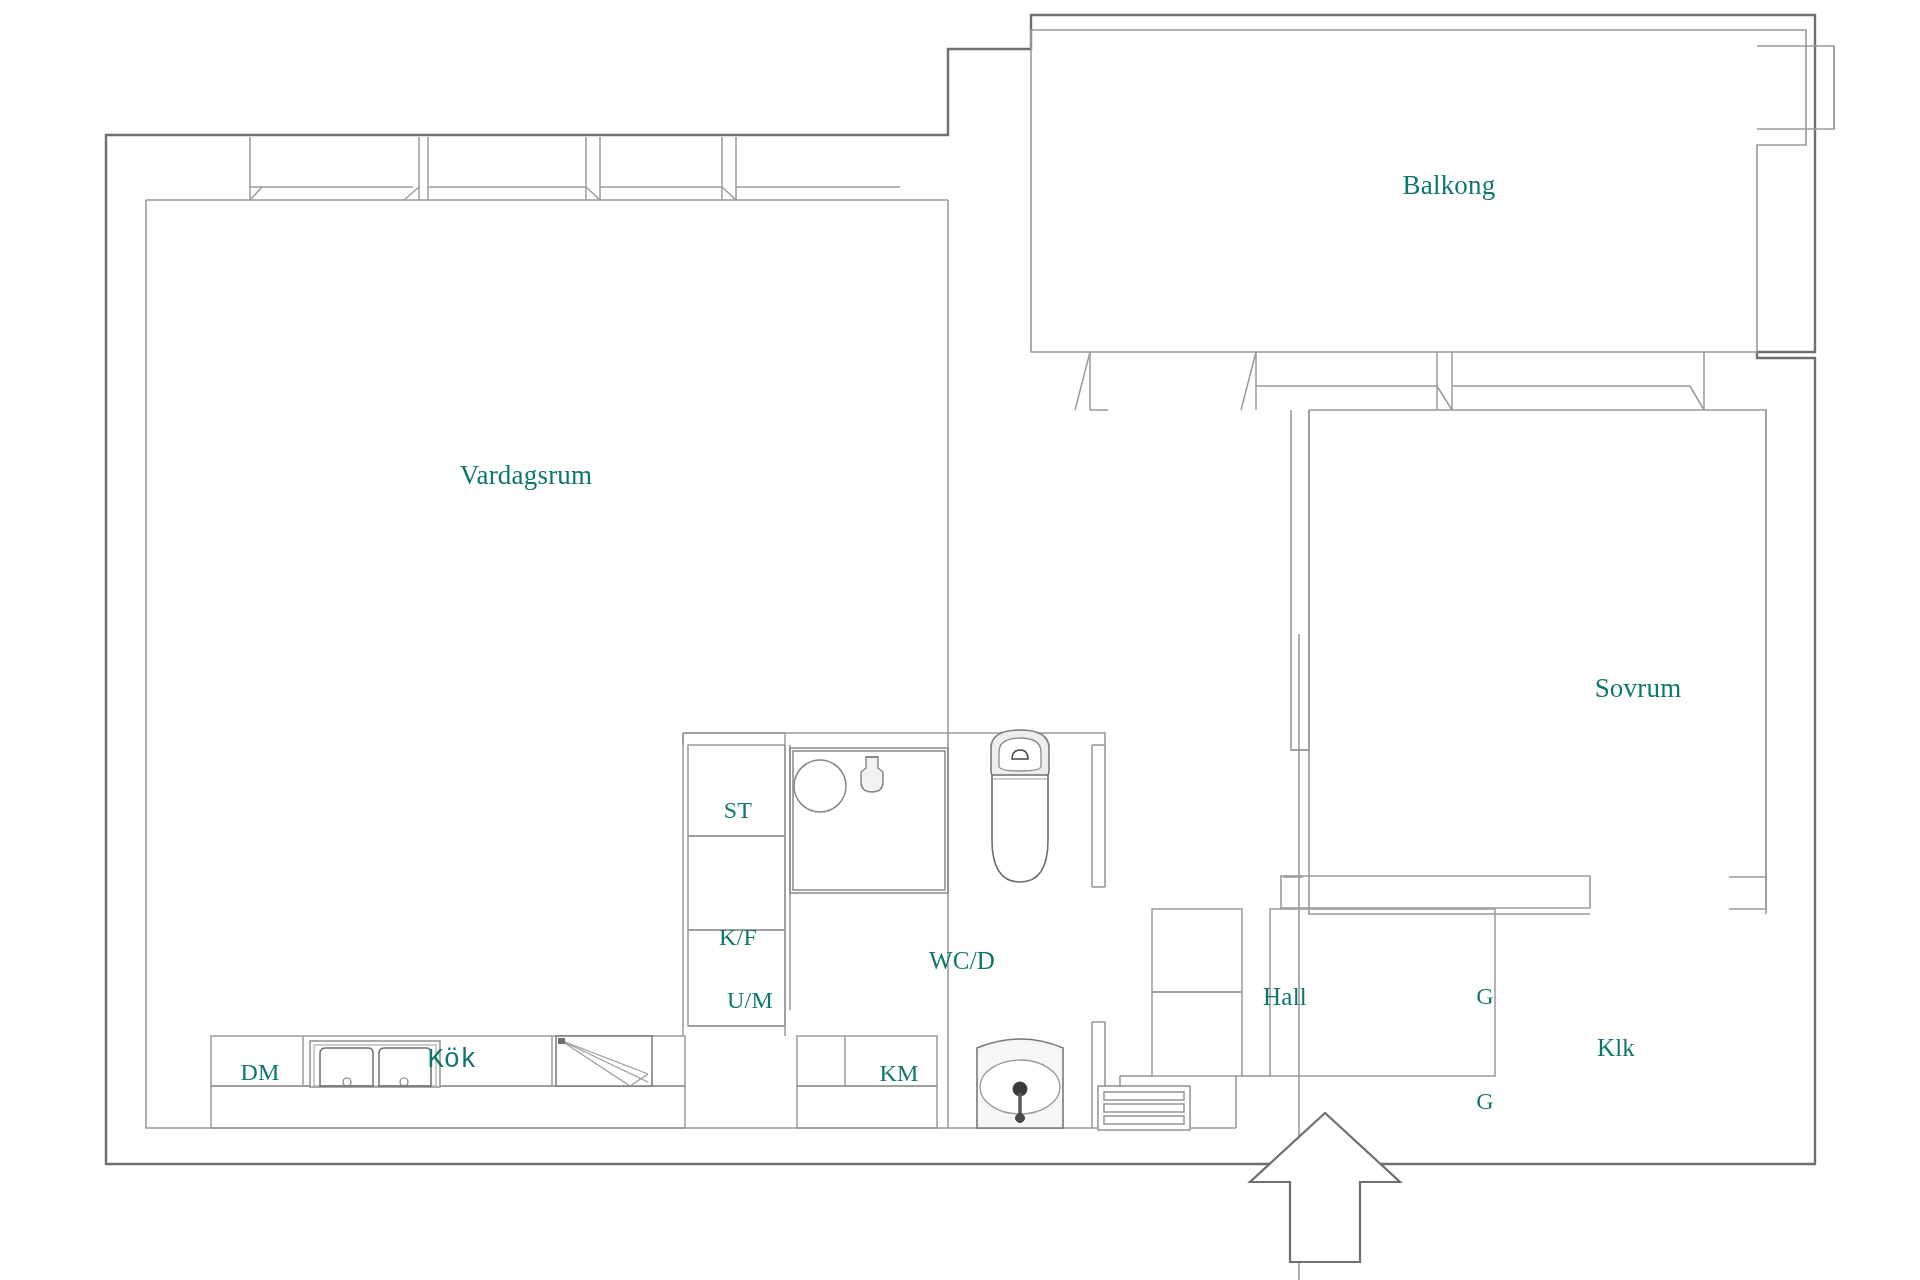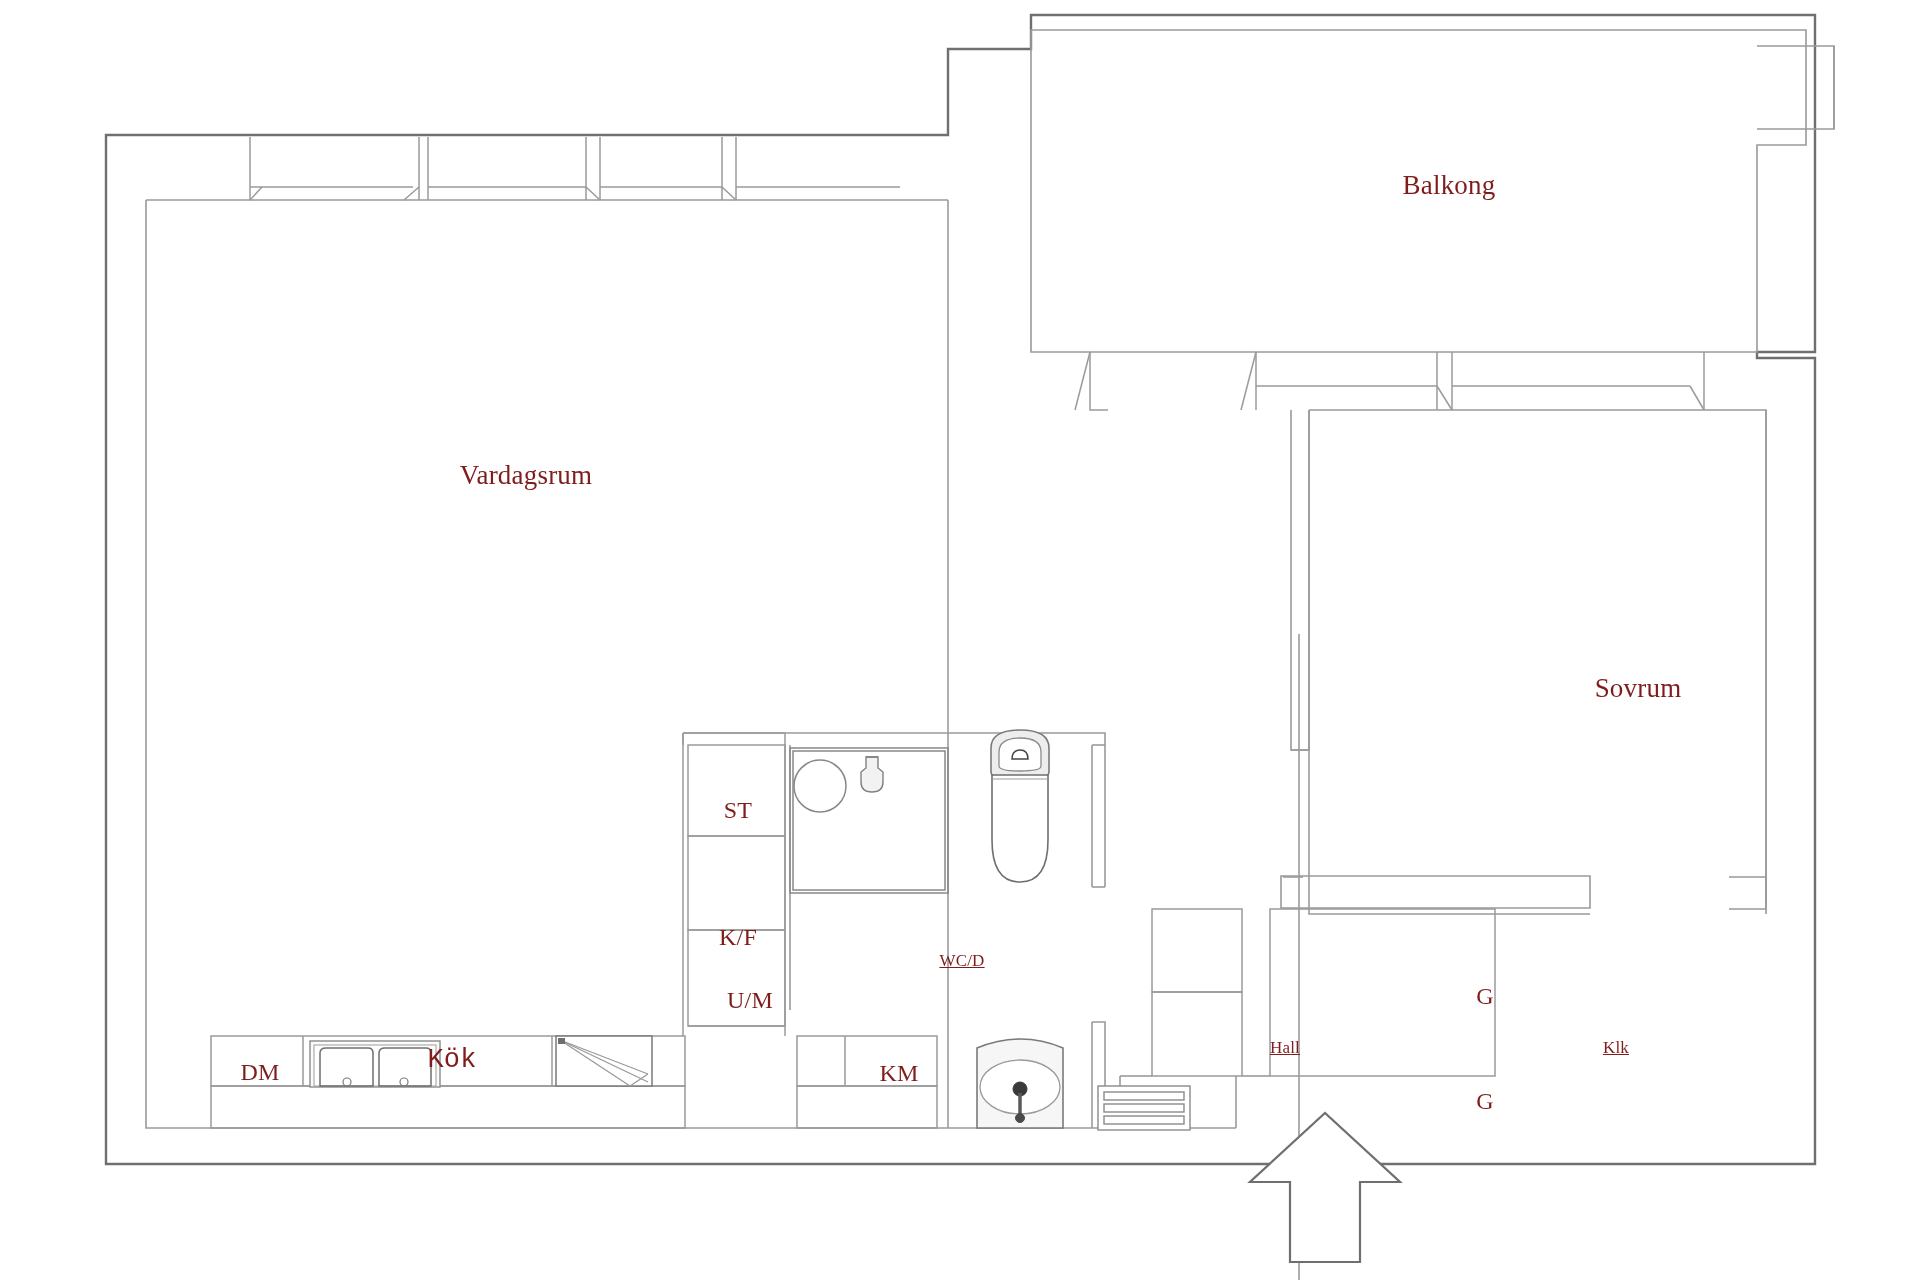--- a/index.html
+++ b/index.html
@@ -21,28 +21,28 @@
     position: absolute;
     top: 0;
     left: 0;
     width: 1920px;
     height: 1280px;
     display: block;
   }
   .room-label {
     position: absolute;
     font-family: "Liberation Serif", "DejaVu Serif", serif;
-    color: #7f1d1d;
+    color: #0f766e;
     white-space: nowrap;
     transform: translate(-50%, -50%);
     letter-spacing: 0.2px;
     user-select: none;
   }
   .label-lg { font-size: 27px; }
-  .label-md { font-size: 17px; text-decoration: underline; }
+  .label-md { font-size: 25px; }
   .label-sm { font-size: 24px; }
 </style>
 </head>
 <body>
 
 <div id="plan-root">
 
   <svg id="floorplan-svg" viewBox="0 0 1920 1280" xmlns="http://www.w3.org/2000/svg">
 
     <g fill="none" stroke="#6f6f6f" stroke-width="2.4" stroke-linejoin="miter">
@@ -255,21 +255,21 @@
   <div class="room-label label-lg" style="left:526px; top:475px;">Vardagsrum</div>
 
   <div class="room-label label-lg" style="left:452px; top:1060px;font-family:Liberation Mono, monospace;">Kök</div>
 
   <div class="room-label label-lg" style="left:1449px; top:185px;">Balkong</div>
 
   <div class="room-label label-lg" style="left:1638px; top:688px;">Sovrum</div>
 
   <div class="room-label label-md" style="left:962px; top:961px;">WC/D</div>
 
-  <div class="room-label label-md" style="left:1285px; top:1048px;">Hall</div>
+  <div class="room-label label-md" style="left:1285px; top:997px;">Hall</div>
 
   <div class="room-label label-md" style="left:1616px; top:1048px;">Klk</div>
 
   <div class="room-label label-sm" style="left:738px; top:810px;text-align:right;">ST</div>
 
   <div class="room-label label-sm" style="left:738px; top:904px;margin-top:33px;">K/F</div>
 
   <div class="room-label label-sm" style="left:738px; top:1000px;margin-left:12px;">U/M</div>
 
   <div class="room-label label-sm" style="left:260px; top:1072px;">DM</div>

